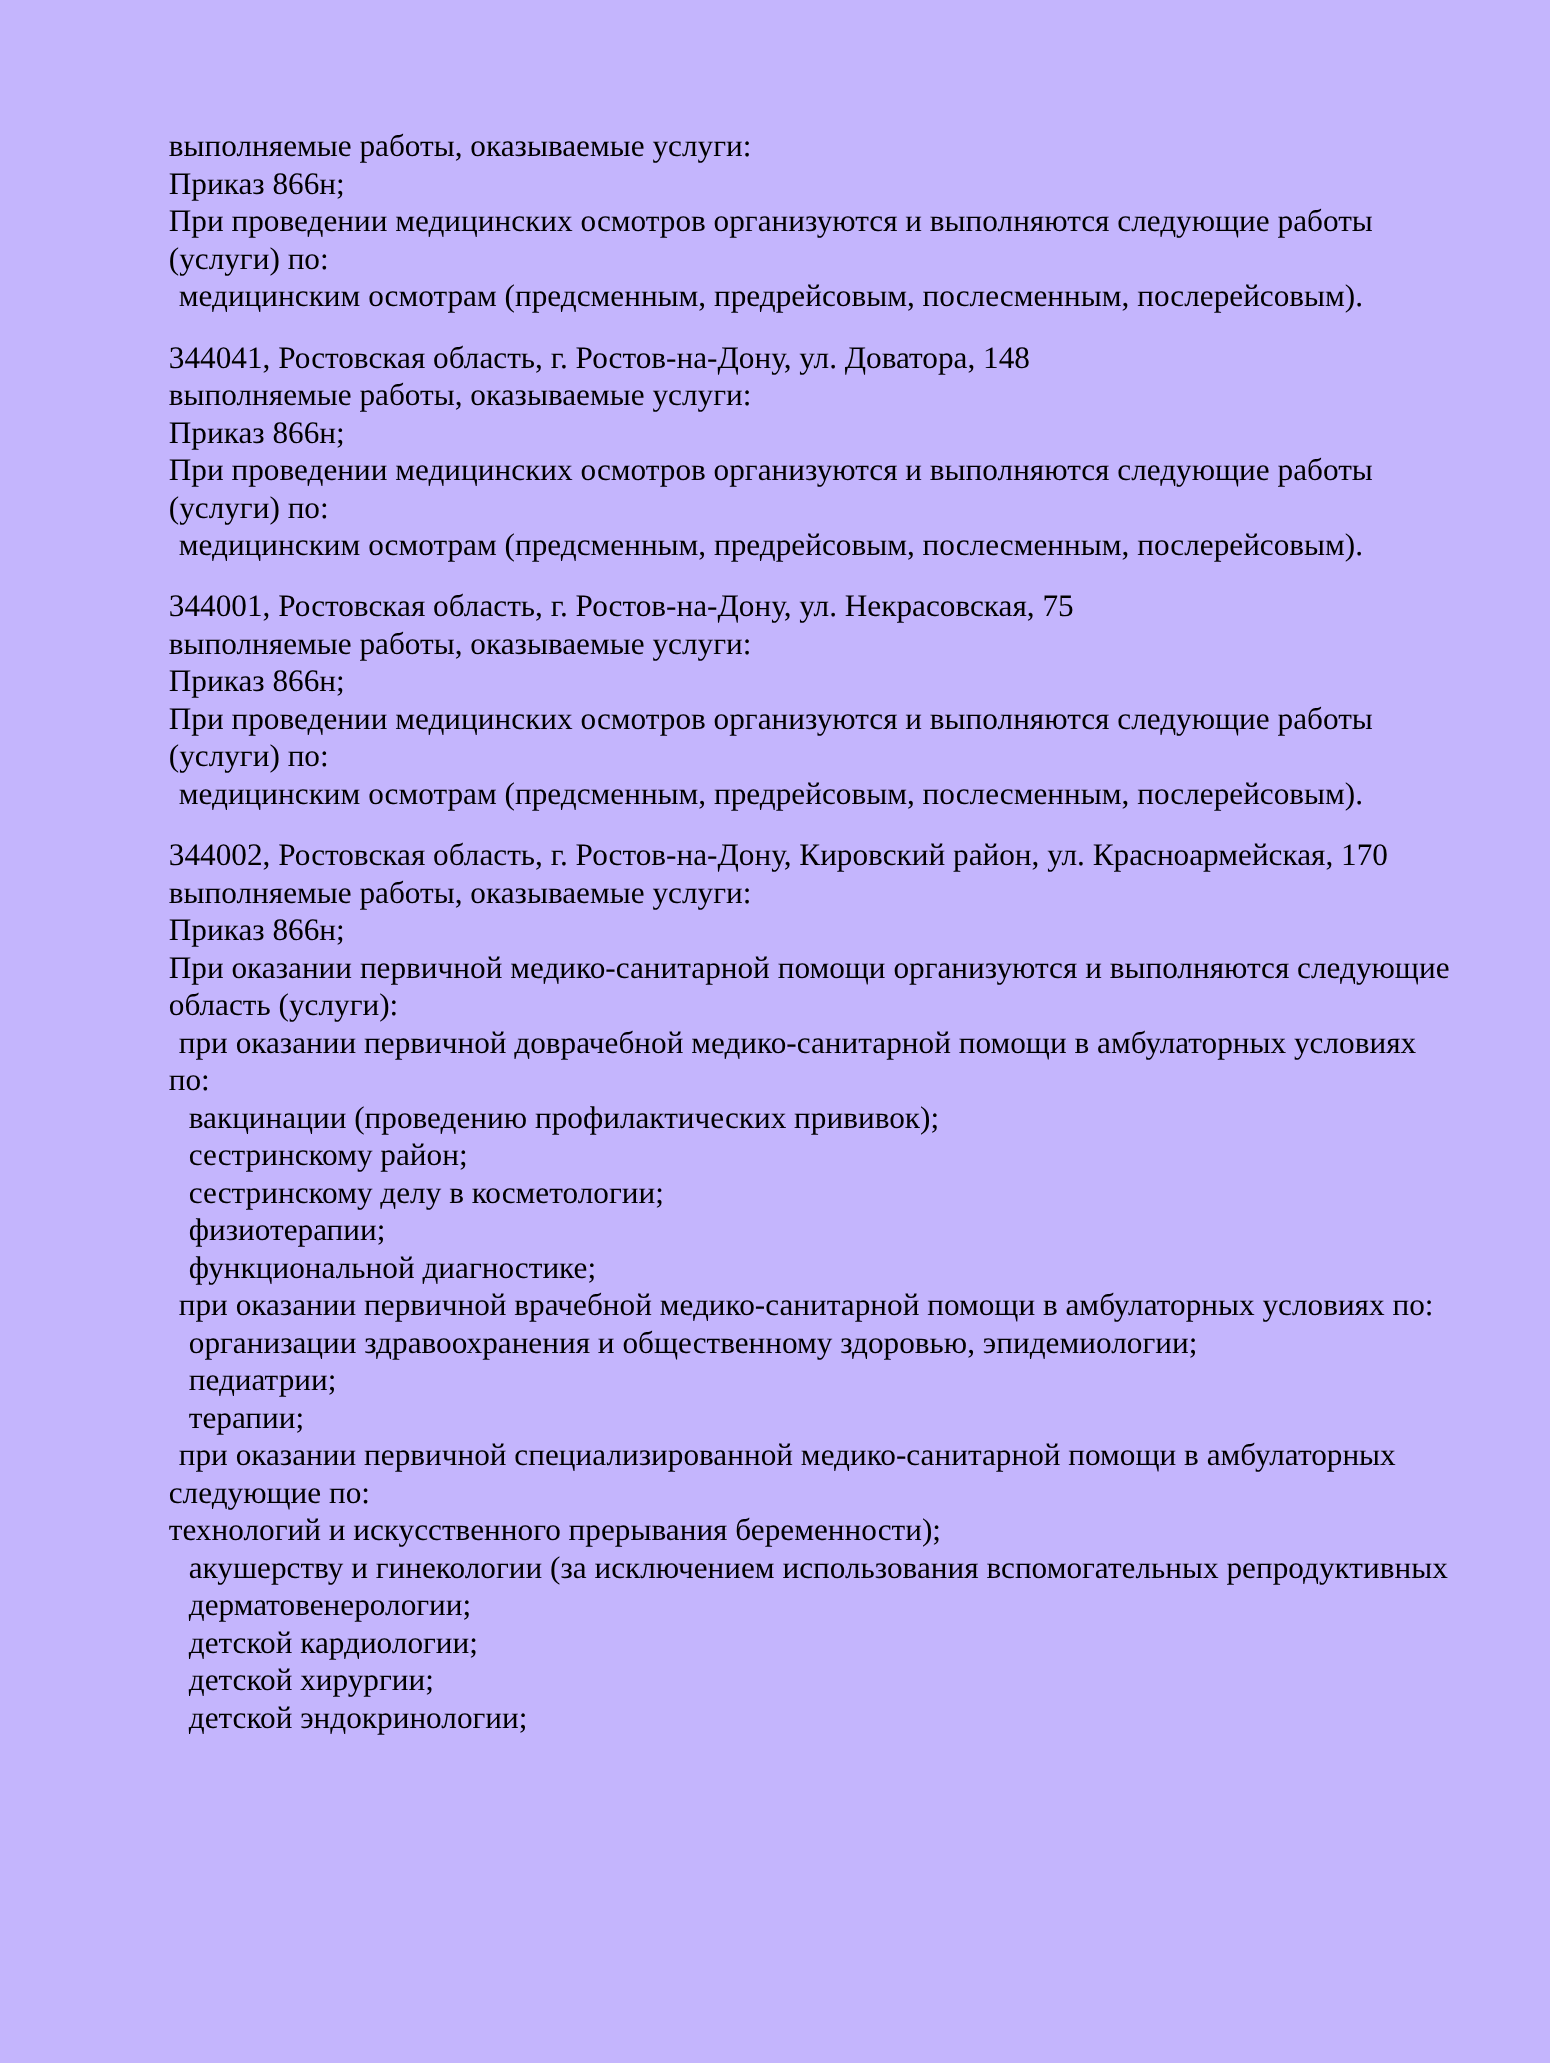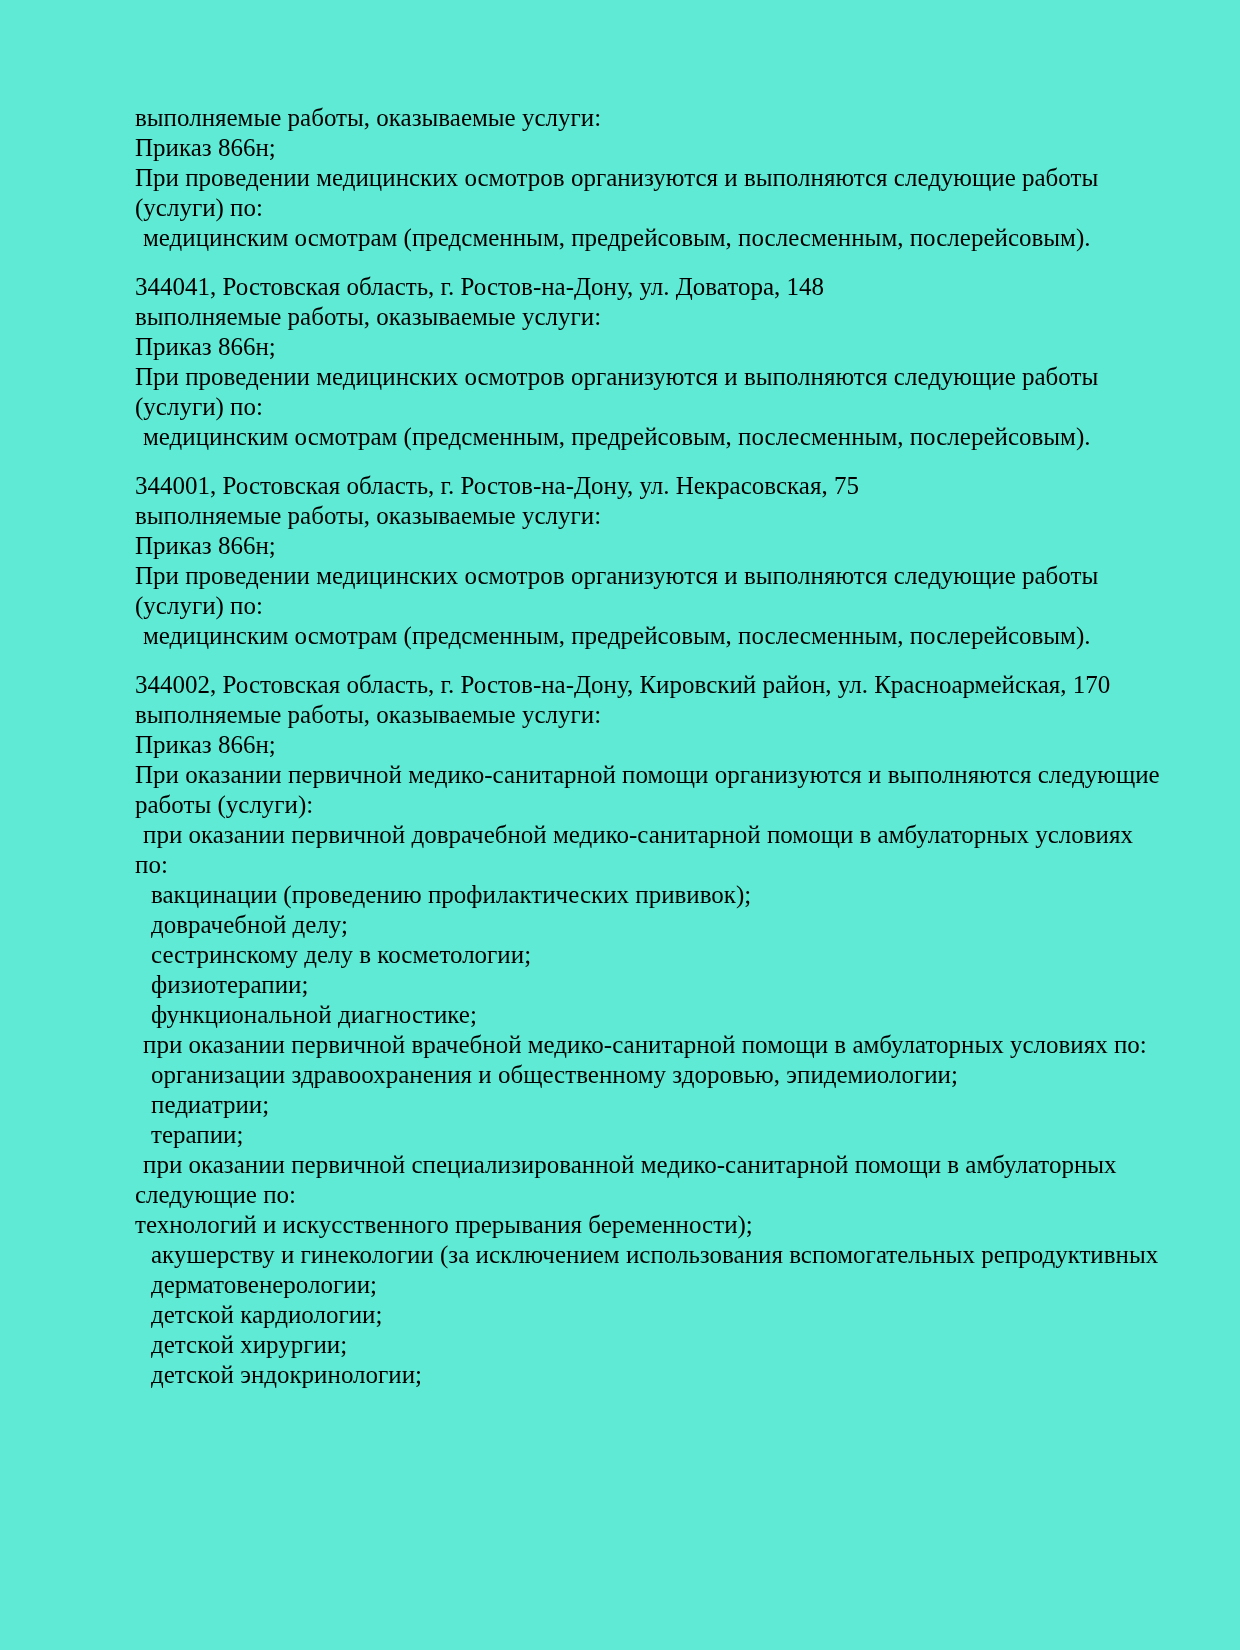--- a/index.html
+++ b/index.html
@@ -8,21 +8,21 @@
   }
   body {
     width: 1240px;
     height: 1650px;
     background: #ffffff;
     overflow: hidden;
   }
   .page {
     width: 1240px;
     height: 1650px;
-    background: #5eead4;
+    background: #c4b5fd;
     color: #000000;
     font-family: "Liberation Serif", "DejaVu Serif", serif;
     font-size: 25px;
     line-height: 30px;
     box-sizing: border-box;
   }
   .content {
     padding: 103px 100px 0 135px;
   }
   .block + .block {
@@ -62,25 +62,25 @@
         <div class="line indent-0">Приказ 866н;</div>
         <div class="line indent-0">При проведении медицинских осмотров организуются и выполняются следующие работы</div>
         <div class="line indent-0">(услуги) по:</div>
         <div class="line indent-1">медицинским осмотрам (предсменным, предрейсовым, послесменным, послерейсовым).</div>
       </div>
       <div class="block">
         <div class="line indent-0">344002, Ростовская область, г. Ростов-на-Дону, Кировский район, ул. Красноармейская, 170</div>
         <div class="line indent-0">выполняемые работы, оказываемые услуги:</div>
         <div class="line indent-0">Приказ 866н;</div>
         <div class="line indent-0">При оказании первичной медико-санитарной помощи организуются и выполняются следующие</div>
-        <div class="line indent-0">работы (услуги):</div>
+        <div class="line indent-0">область (услуги):</div>
         <div class="line indent-1">при оказании первичной доврачебной медико-санитарной помощи в амбулаторных условиях</div>
         <div class="line indent-0">по:</div>
         <div class="line indent-2">вакцинации (проведению профилактических прививок);</div>
-        <div class="line indent-2">доврачебной делу;</div>
+        <div class="line indent-2">сестринскому район;</div>
         <div class="line indent-2">сестринскому делу в косметологии;</div>
         <div class="line indent-2">физиотерапии;</div>
         <div class="line indent-2">функциональной диагностике;</div>
         <div class="line indent-1">при оказании первичной врачебной медико-санитарной помощи в амбулаторных условиях по:</div>
         <div class="line indent-2">организации здравоохранения и общественному здоровью, эпидемиологии;</div>
         <div class="line indent-2">педиатрии;</div>
         <div class="line indent-2">терапии;</div>
         <div class="line indent-1">при оказании первичной специализированной медико-санитарной помощи в амбулаторных</div>
         <div class="line indent-0">следующие по:</div>
         <div class="line indent-0">технологий и искусственного прерывания беременности);</div>

